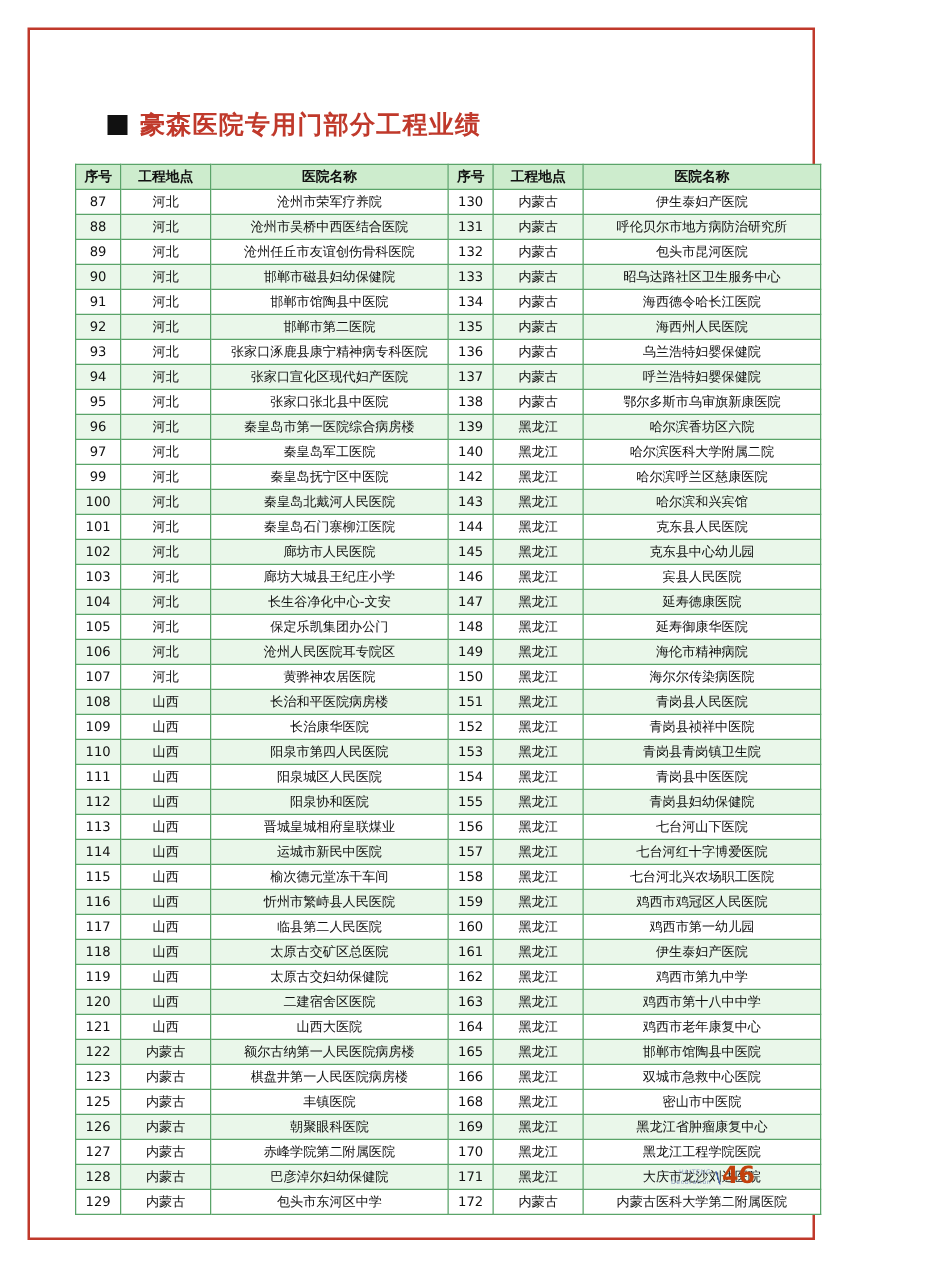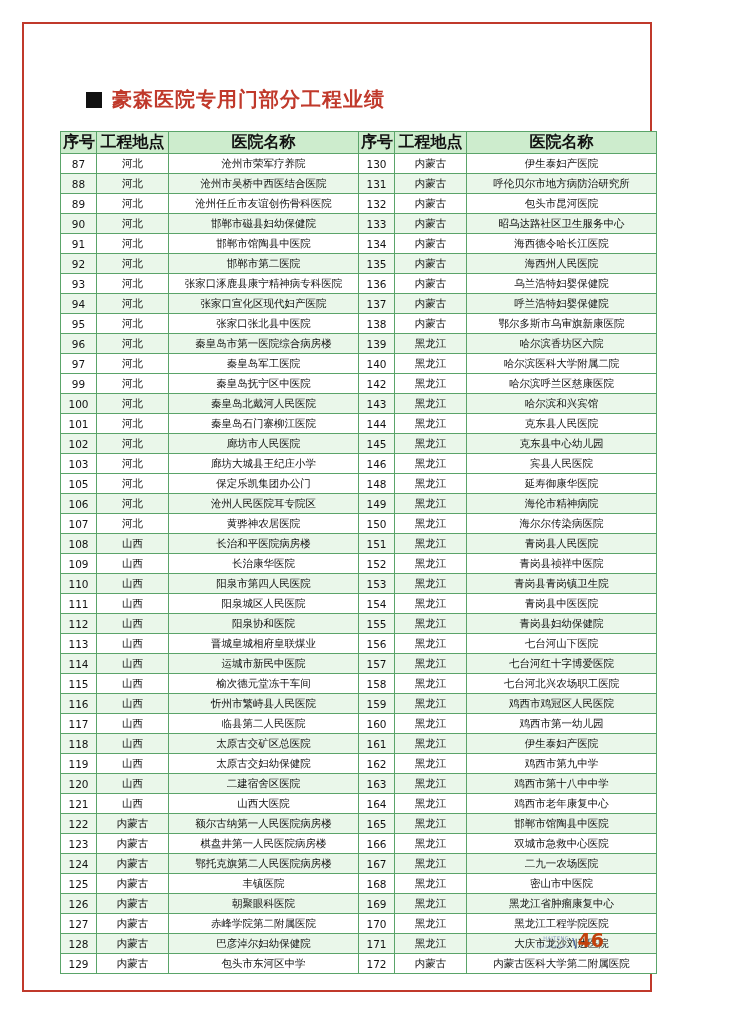--- a/index.html
+++ b/index.html
@@ -56,21 +56,21 @@
     text-align:center;
     vertical-align:middle;
     padding:0 2px;
     color:#111;
     white-space:nowrap;
     overflow:hidden;
   }
   table.perf thead th{
     background:#cdeccd;
     font-weight:bold;
-    font-size:16px;
+    font-size:11px;
   }
   tbody tr.even td{background:#ffffff;}
   tbody tr.odd td{background:#eaf7ea;}
   col.c-no{width:36px;}
   col.c-loc{width:72px;}
   col.c-name{width:190px;}
   .footer{
     position:absolute;
     right:36px;bottom:30px;
     display:flex;align-items:flex-end;
@@ -245,20 +245,28 @@
               <td>克东县中心幼儿园</td>
             </tr>
             <tr class="even">
               <td>103</td>
               <td>河北</td>
               <td>廊坊大城县王纪庄小学</td>
               <td>146</td>
               <td>黑龙江</td>
               <td>宾县人民医院</td>
             </tr>
+            <tr class="odd">
+              <td>104</td>
+              <td>河北</td>
+              <td>长生谷净化中心-文安</td>
+              <td>147</td>
+              <td>黑龙江</td>
+              <td>延寿德康医院</td>
+            </tr>
             <tr class="even">
               <td>105</td>
               <td>河北</td>
               <td>保定乐凯集团办公门</td>
               <td>148</td>
               <td>黑龙江</td>
               <td>延寿御康华医院</td>
             </tr>
             <tr class="odd">
               <td>106</td>
@@ -396,28 +404,20 @@
               <td>黑龙江</td>
               <td>邯郸市馆陶县中医院</td>
             </tr>
             <tr class="even">
               <td>123</td>
               <td>内蒙古</td>
               <td>棋盘井第一人民医院病房楼</td>
               <td>166</td>
               <td>黑龙江</td>
               <td>双城市急救中心医院</td>
-            </tr>
-            <tr class="odd">
-              <td>124</td>
-              <td>内蒙古</td>
-              <td>鄂托克旗第二人民医院病房楼</td>
-              <td>167</td>
-              <td>黑龙江</td>
-              <td>二九一农场医院</td>
             </tr>
             <tr class="even">
               <td>125</td>
               <td>内蒙古</td>
               <td>丰镇医院</td>
               <td>168</td>
               <td>黑龙江</td>
               <td>密山市中医院</td>
             </tr>
             <tr class="odd">

